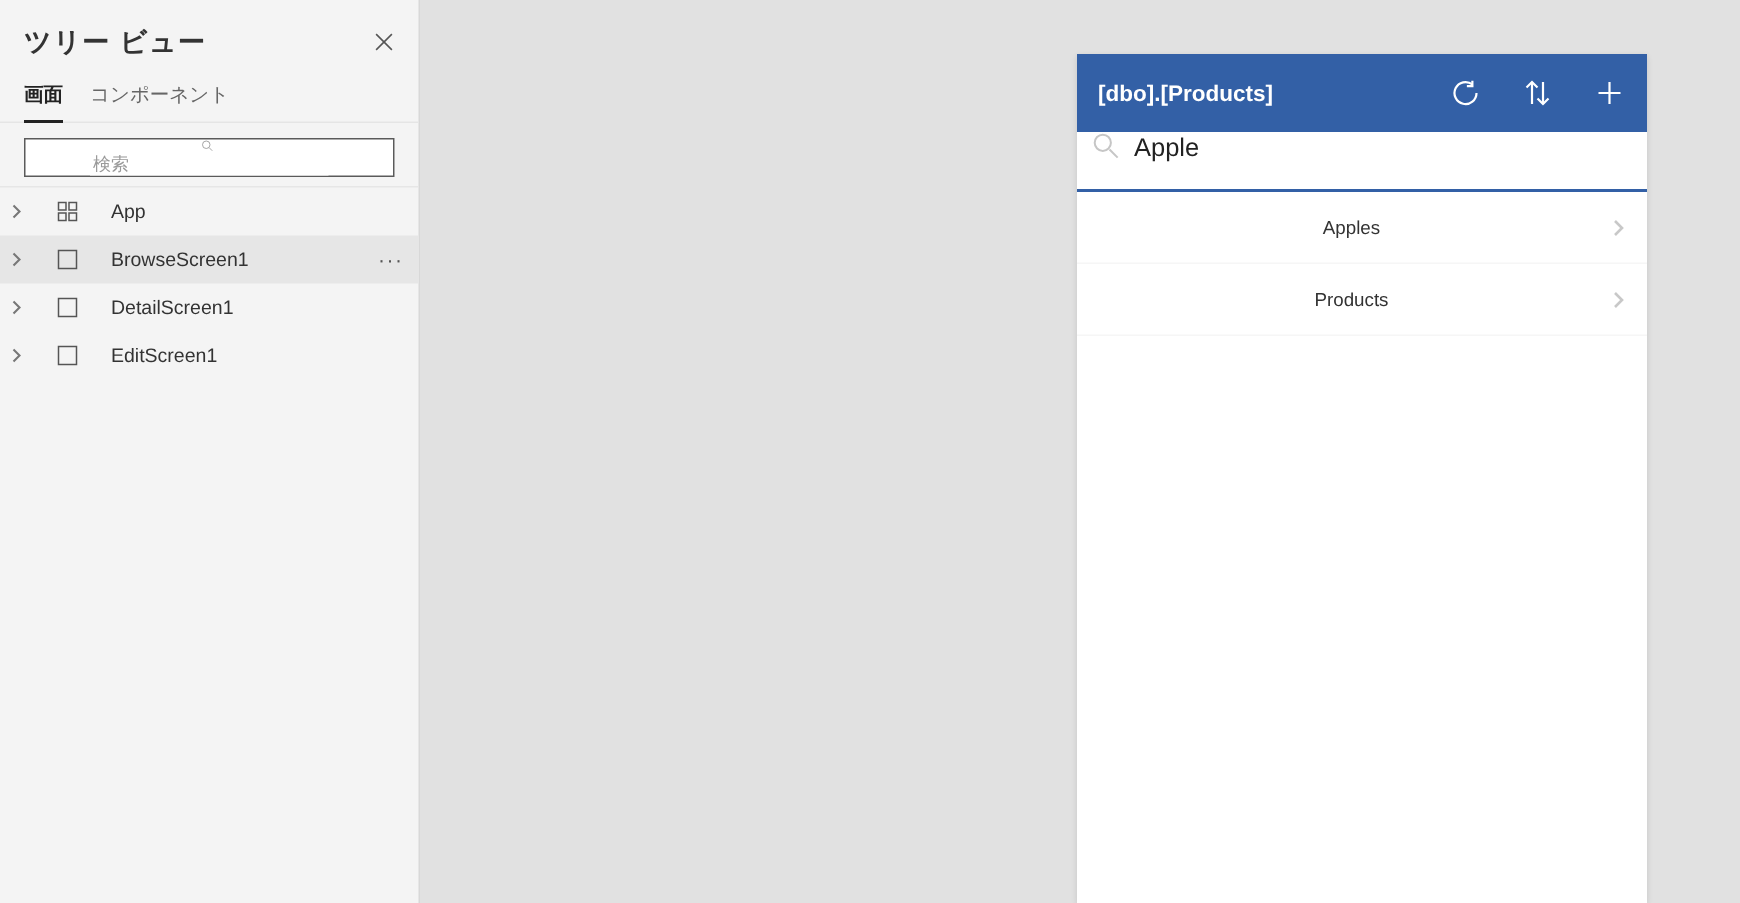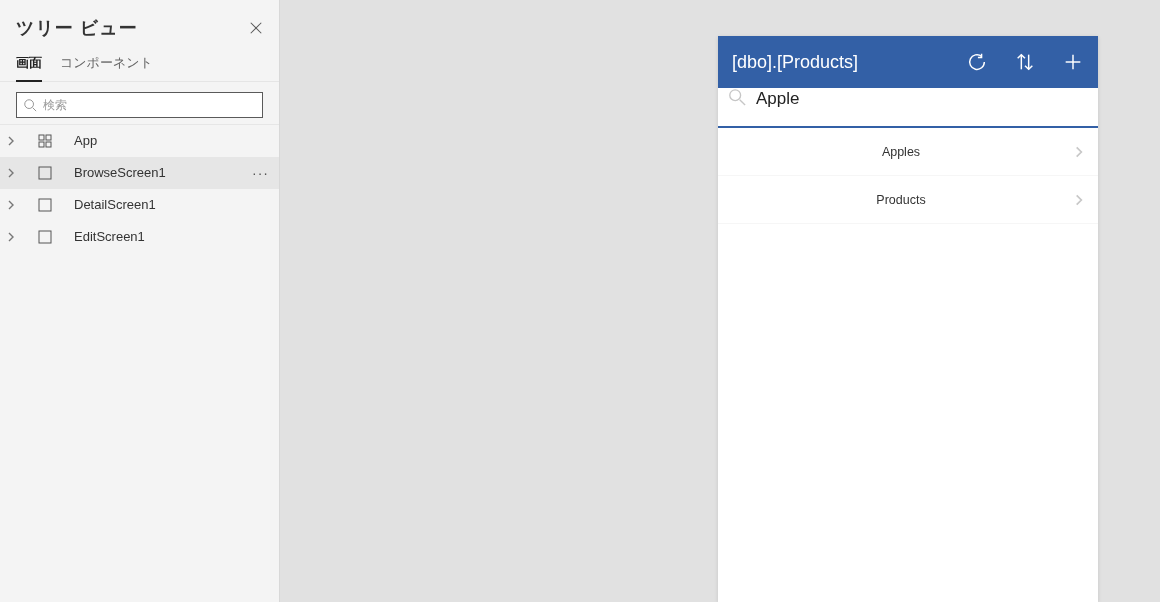--- a/index.html
+++ b/index.html
@@ -65,20 +65,21 @@
   .search-wrap {
     padding: 10px 16px 6px 16px;
   }
   .search-box {
     display: flex;
     align-items: center;
     border: 1px solid #5a5a5a;
     background: #fff;
     height: 26px;
     padding: 0 6px;
+    flex-direction: column;
   }
   .search-box input {
     border: none;
     outline: none;
     flex: 1;
     font-size: 12px;
     color: #333;
   }
   .search-box input::placeholder { color: #9a9a9a; }
   .search-icon {
@@ -165,23 +166,23 @@
   .phone-header {
     height: 52px;
     background: #3360a6;
     color: #fff;
     display: flex;
     align-items: center;
     padding: 0 14px;
     gap: 10px;
   }
   .phone-title {
-    font-size: 18px;
-    flex: 1;
-    font-weight: 400;
+    font-size: 15px;
+    flex: 1;
+    font-weight: 700;
   }
   .hdr-icon {
     width: 22px; height: 22px;
     stroke: #fff;
     fill: none;
     stroke-width: 1.6;
     cursor: pointer;
     margin-left: 16px;
   }
   .phone-search {

